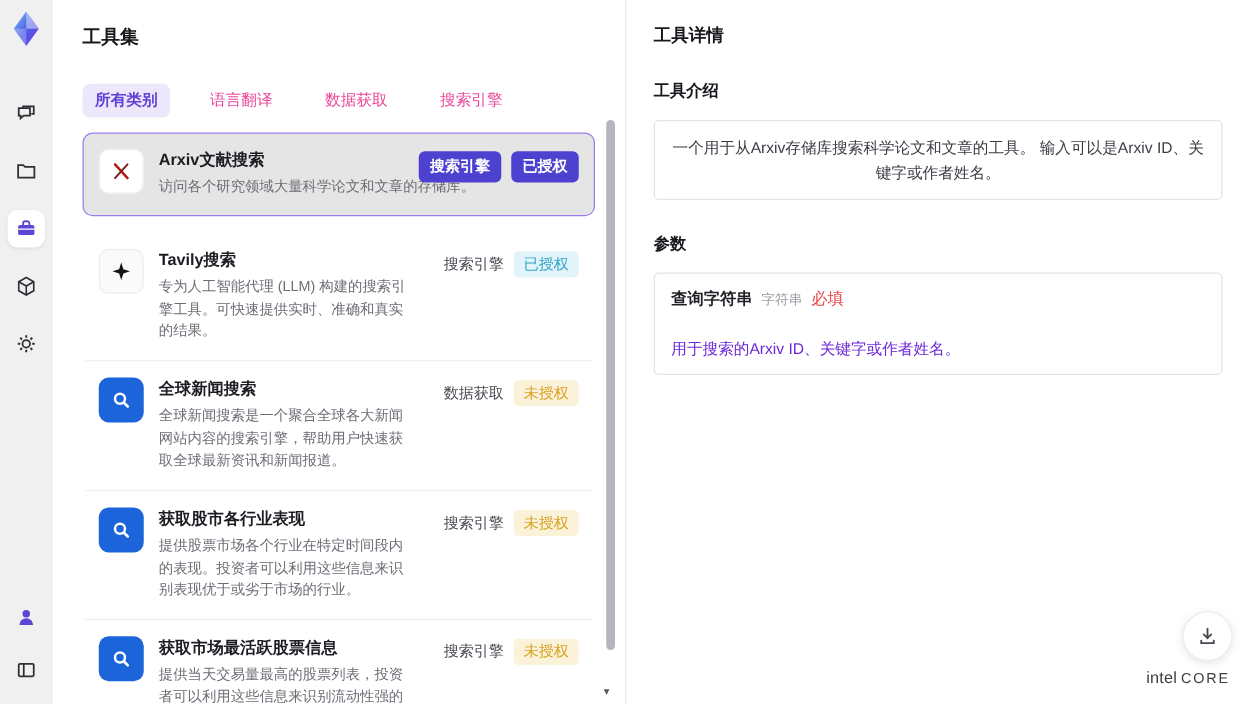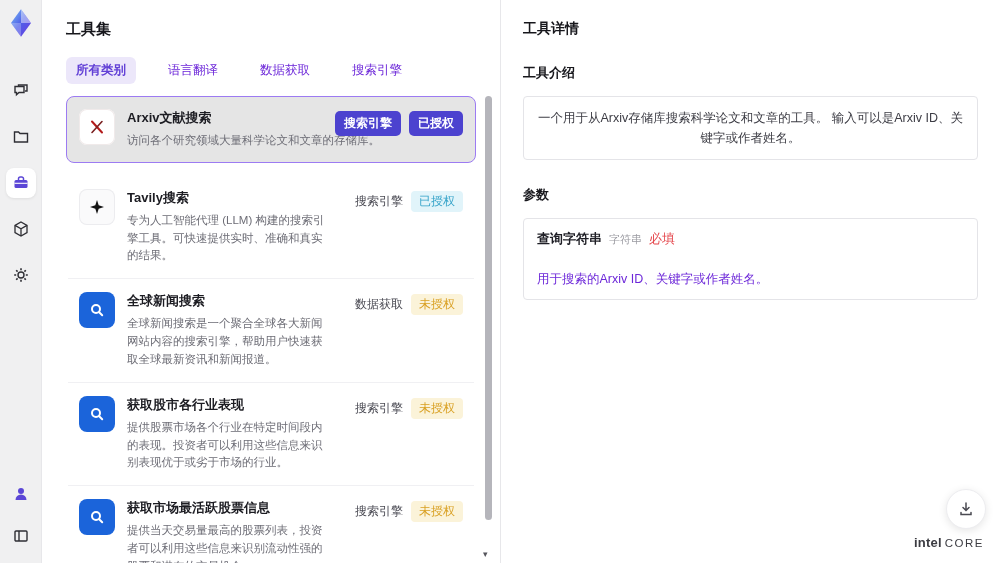--- a/index.html
+++ b/index.html
@@ -14,22 +14,22 @@
   .rail nav { display:flex; flex-direction:column; align-items:center; gap:16px; margin-top:38px; }
   .railbtn { width:30px; height:30px; border:none; background:transparent; border-radius:8px;
     display:flex; align-items:center; justify-content:center; cursor:pointer; }
   .railbtn.active { background:#fff; box-shadow:0 1px 3px rgba(0,0,0,.08); }
   .rail .bottom { margin-top:auto; display:flex; flex-direction:column; align-items:center; gap:12px; margin-bottom:12px; }
 
   
   .tools-panel { position:absolute; left:42px; top:0; width:458px; height:563px;
     background:#fff; padding:14px 24px 0 24px; }
   .panel-title { font-size:15px; font-weight:bold; color:#17171c; margin-top:6px; }
-  .tabs { display:flex; align-items:flex-end; gap:22px; margin-top:18px; }
-  .tab { border:none; background:transparent; font-size:12.5px; color:#6d28d9; cursor:pointer;
+  .tabs { display:flex; align-items:flex-end; gap:22px; margin-top:28px; }
+  .tab { border:none; background:transparent; font-size:12.5px; color:#ec4899; cursor:pointer;
     padding:5px 10px; border-radius:6px; font-family:inherit; }
   .tab.active { background:#ece7fa; color:#6240d6; font-weight:bold; }
 
   .list { margin-top:12px; }
   .card { display:flex; gap:12px; padding:12px; border:1px solid transparent; border-radius:8px;
     cursor:pointer; align-items:flex-start; }
   .card.selected { position:relative; border-color:#9c7bf2; background:#e5e5e5; margin-bottom:13px; }
   .divider { height:1px; background:#f0f0f3; margin:0 2px; }
   .tool-icon { width:36px; height:36px; border-radius:8px; flex:0 0 36px;
     display:flex; align-items:center; justify-content:center; }
@@ -65,21 +65,21 @@
   .p-name { font-size:13px; font-weight:bold; color:#1f1f26; }
   .p-type { font-size:11px; color:#9a9aa1; }
   .p-req { font-size:13px; color:#e5484d; }
   .p-desc { font-size:12.5px; color:#6d28d9; margin-top:23px; }
 
   
   .fab { position:absolute; right:14px; bottom:34px; width:40px; height:40px; border-radius:50%;
     background:#fff; border:1px solid #ededf0; box-shadow:0 2px 8px rgba(0,0,0,.10);
     display:flex; align-items:center; justify-content:center; cursor:pointer; }
   .brand { position:absolute; right:16px; bottom:12px; color:#3c3c42; user-select:none; }
-  .brand .intel { font-size:13px; font-weight:bold; letter-spacing:.2px; }
+  .brand .intel { font-size:13px; font-weight:normal; letter-spacing:.2px; }
   .brand .core { font-size:11.5px; letter-spacing:1.5px; margin-left:3px; }
 </style>
 </head>
 <body>
 
 <aside class="rail">
   <div class="logo">
     <svg viewBox="0 0 24 24" width="30" height="30">
       <defs>
           <linearGradient id="lg" x1="0" y1="0" x2="1" y2="1">

